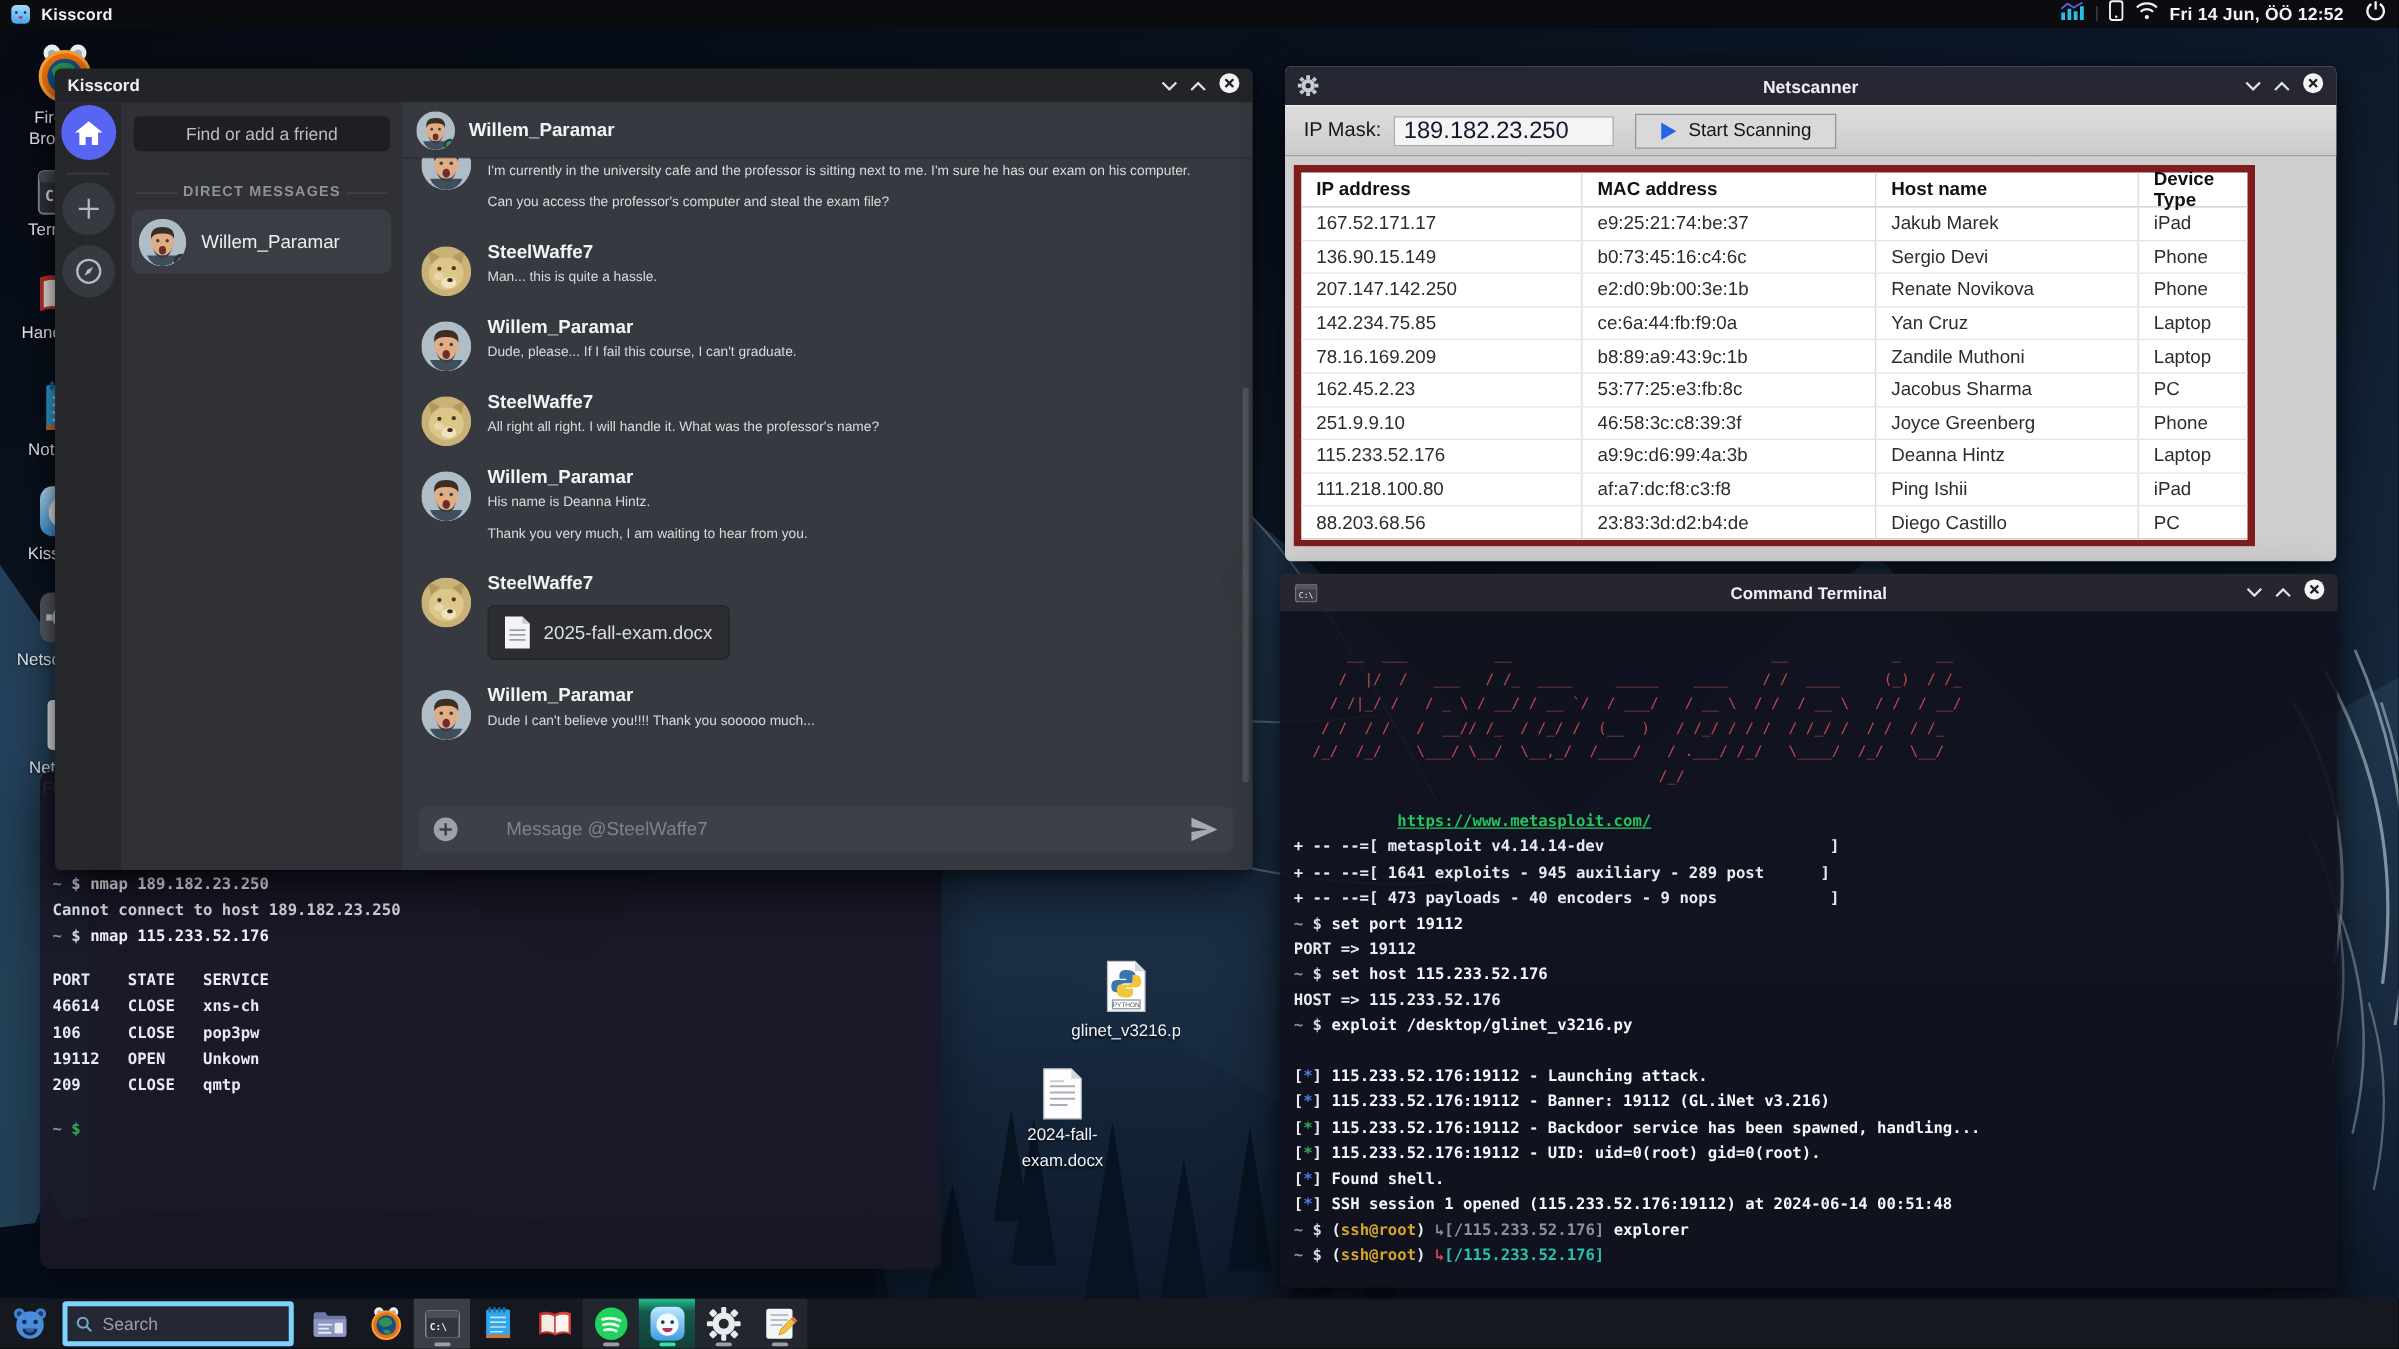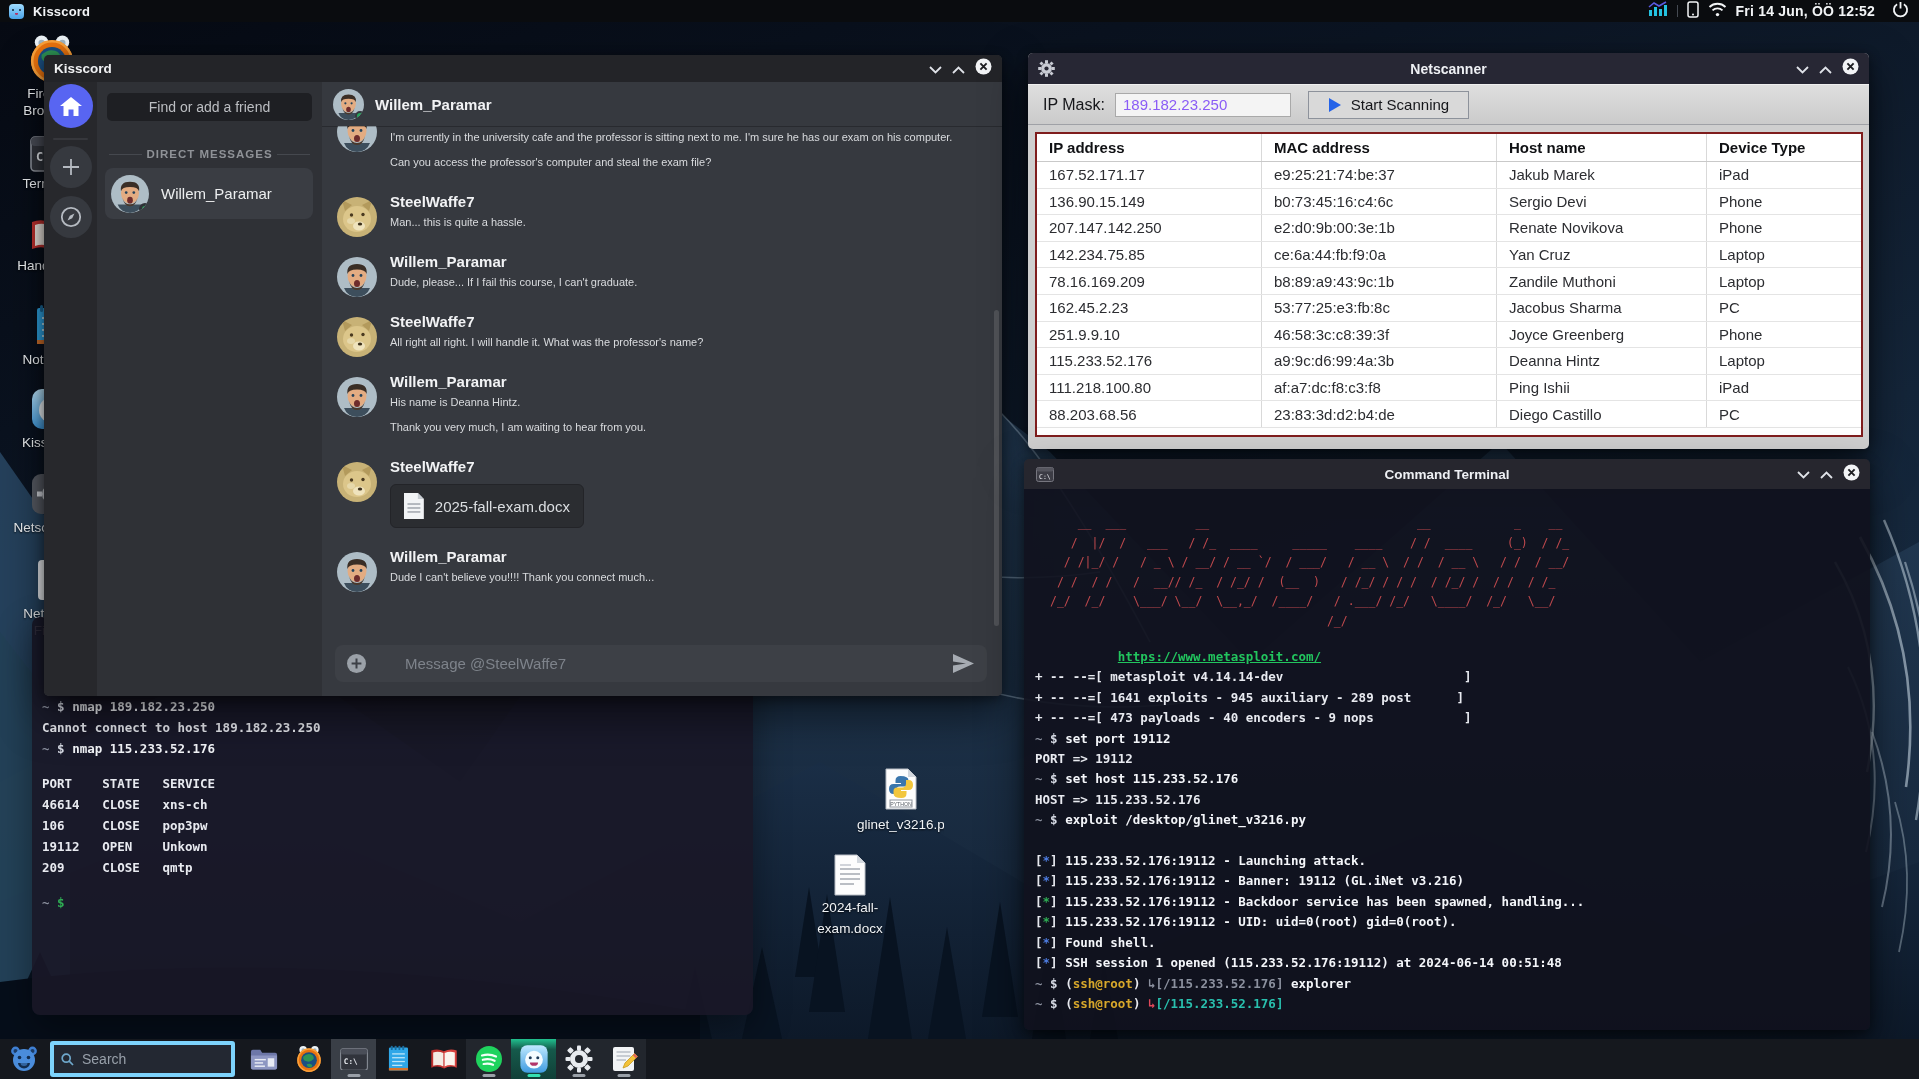--- a/index.html
+++ b/index.html
@@ -72,23 +72,23 @@
   #kc-input { position:absolute; left:13px; right:15px; bottom:14px; height:37px; border-radius:8px; background:#3d4046; display:flex; align-items:center;gap:26px; }
   #kc-input .ph { color:#7e838b; font-size:15px; margin-left:12px; }
   #kc-scroll { position:absolute; right:3px; top:228px; width:5px; height:316px; border-radius:3px; background:rgba(255,255,255,.13); }
 
   
   #netscanner { left:1028px; top:53px; width:841px; height:396px; background:#cfcfcf; z-index:10; }
   #netscanner .titlebar { height:31px; background:#272734; }
   #netscanner .tb-title { font-size:14px; }
   #ns-toolbar { position:absolute; left:0; top:31px; right:0; height:41px; background:linear-gradient(#dedede,#cbcbcb); border-bottom:1px solid #9fa1a6; border-top:1px solid #efefef; display:flex; align-items:center; }
   #ns-toolbar .lbl { font-size:16px; color:#15161a; margin-left:15px; }
-  #ns-ip { margin-left:10px; width:176px; height:24px; background:#f4f4f4; border:1px solid #a9a9a9; font-size:15px; color:#8b5cf6; display:flex; align-items:center; padding-left:7px; }
+  #ns-ip { margin-left:10px; width:176px; height:24px; background:#f4f4f4; border:1px solid #a9a9a9; font-size:19px; color:#0f172a; display:flex; align-items:center; padding-left:7px; }
   #ns-scanbtn { margin-left:17px; width:161px; height:28px; background:#d9d9d9; border:1px solid #8d929b; display:flex; align-items:center; justify-content:center; gap:9px; font-size:15px; color:#15161a; }
-  #ns-table { position:absolute; left:7px; top:79px; width:828px; height:305px; background:#fff; border:2px solid #7f1d1d; }
+  #ns-table { position:absolute; left:7px; top:79px; width:769px; height:305px; background:#fff; border:6px solid #7f1d1d; }
   #ns-table .hrow { display:flex; height:28px; border-bottom:1px solid #c9c9c9; font-weight:bold; font-size:15px; color:#101114; }
   #ns-table .row { display:flex; height:26.6px; border-bottom:1px solid #e4e4e4; font-size:15px; color:#2c2d31; }
   #ns-table .c { display:flex; align-items:center; padding-left:12px; border-right:1px solid #d9d9d9; }
   #ns-table .c0 { width:225px; } #ns-table .c1 { width:235px; } #ns-table .c2 { width:210px; }
   #ns-table .c3 { flex:1; border-right:none; }
 
   
   #cmdterm { left:1024px; top:459px; width:846px; height:571px; z-index:10; }
   #cmdterm .titlebar { height:30px; background:#26262e; }
   #cmdterm .tb-title { font-size:13.5px; }
@@ -558,21 +558,21 @@
     <rect width="40" height="40" fill="#aebdc6"></rect>
     <path d="M20,40 a14,13 0 0 1 -13,-9 L33,31 a14,13 0 0 1 -13,9 z" fill="#3d4e5c"></path>
     <ellipse cx="20" cy="19" rx="9.5" ry="11" fill="#e3ac82"></ellipse>
     <path d="M10.5,17 q-1.5,-10 9.5,-10 q11,0 9.5,10 q-1,-4.5 -9.5,-4.5 q-8.5,0 -9.5,4.5 z" fill="#3a2e26"></path>
     <path d="M12,24 q2,7 8,7 q6,0 8,-7 q-2,9 -8,9 q-6,0 -8,-9 z" fill="#4a392c"></path>
     <circle cx="16" cy="18.5" r="1.4" fill="#24435c"></circle>
                 <circle cx="24" cy="18.5" r="1.4" fill="#24435c"></circle>
     <ellipse cx="20" cy="26.5" rx="3" ry="3.6" fill="#6e2c2c"></ellipse>
   </svg></div>
             <div class="author">Willem_Paramar</div>
-            <p>Dude I can't believe you!!!! Thank you connect much...</p>
+            <p>Dude I can't believe you!!!! Thank you sooooo much...</p>
           </div>
         </div>
       <div id="kc-input">
         <span style="margin-left:11px; display:flex;">
           <svg width="21" height="21" viewBox="0 0 21 21">
               <circle cx="10.5" cy="10.5" r="9.5" fill="#9ba1a8"></circle>
               <path d="M10.5,5.6 L10.5,15.4 M5.6,10.5 L15.4,10.5" stroke="#3d4046" stroke-width="2"></path>
             </svg>
         </span>
         <span class="ph">Message @SteelWaffe7</span>

